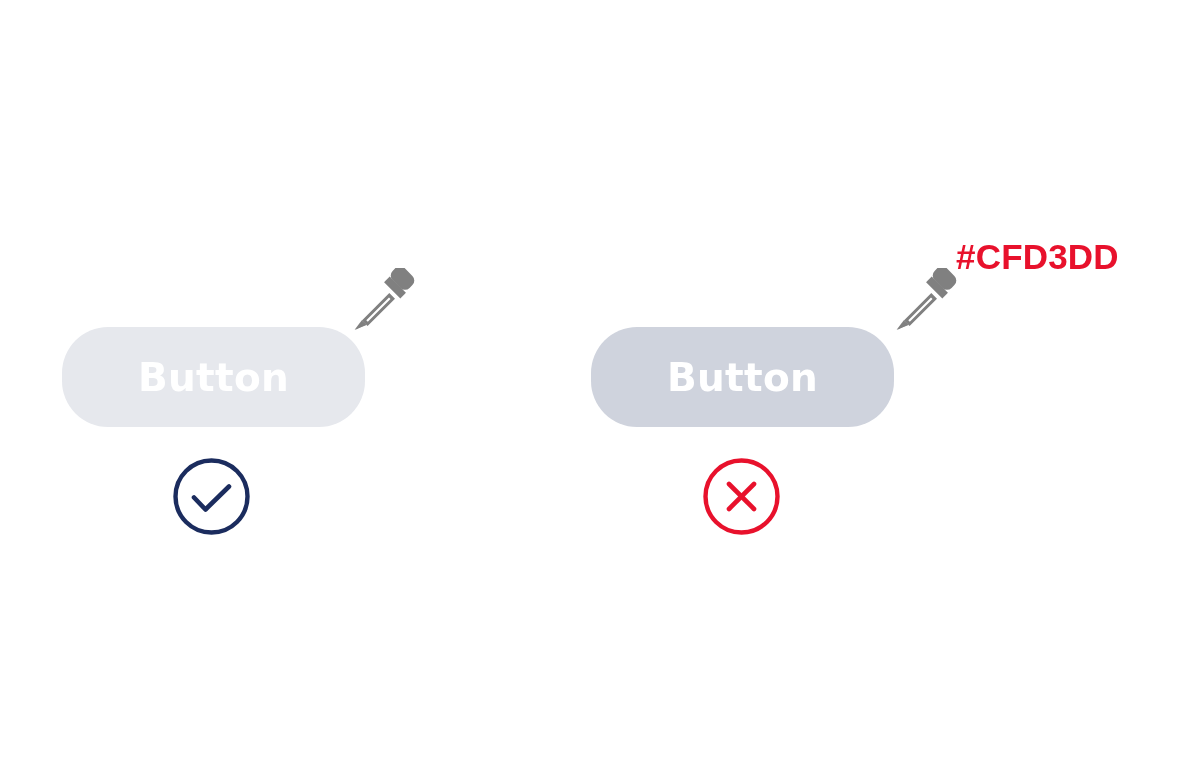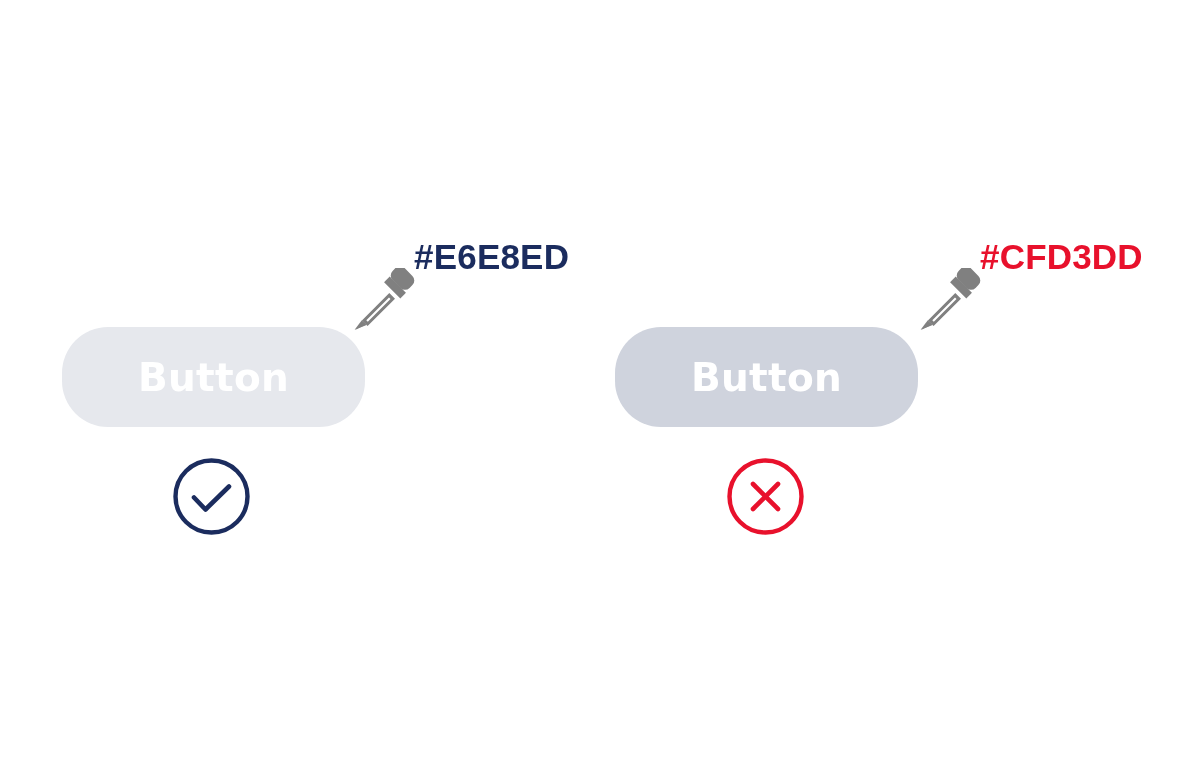--- a/index.html
+++ b/index.html
@@ -23,21 +23,21 @@
   }
 
   
   .panel {
     position: absolute;
     top: 0;
     width: 600px;
     height: 762px;
   }
   .panel--left  { left: 0; }
-  .panel--right { left: 554px; }
+  .panel--right { left: 530px; }
 
   
   .hex-label {
     position: absolute;
     left: 414px;
     top: 236px;
     font-size: 35px;
     font-weight: bold;
     letter-spacing: 0.2px;
     line-height: 42px;
@@ -95,21 +95,20 @@
   .panel--right .status-circle { left: 173px; }
   .status-circle svg { display: block; width: 77px; height: 77px; }
 </style>
 </head>
 <body>
 
 <div class="canvas">
 
   <div class="panel panel--left">
 
-    <div class="hex-label">#E6E8ED</div>
 
     <div class="eyedropper">
       <svg viewBox="0 0 70 64" xmlns="http://www.w3.org/2000/svg">
         <g fill="#808080">
 
           <rect x="40.5" y="1.5" width="24" height="17" rx="6.5" ry="6.5" transform="rotate(45 52.5 10)"></rect>
 
           <rect x="33.5" y="15.5" width="23" height="8" transform="rotate(45 45 19.5)"></rect>
 
           <path d="M 39.3 25.0

